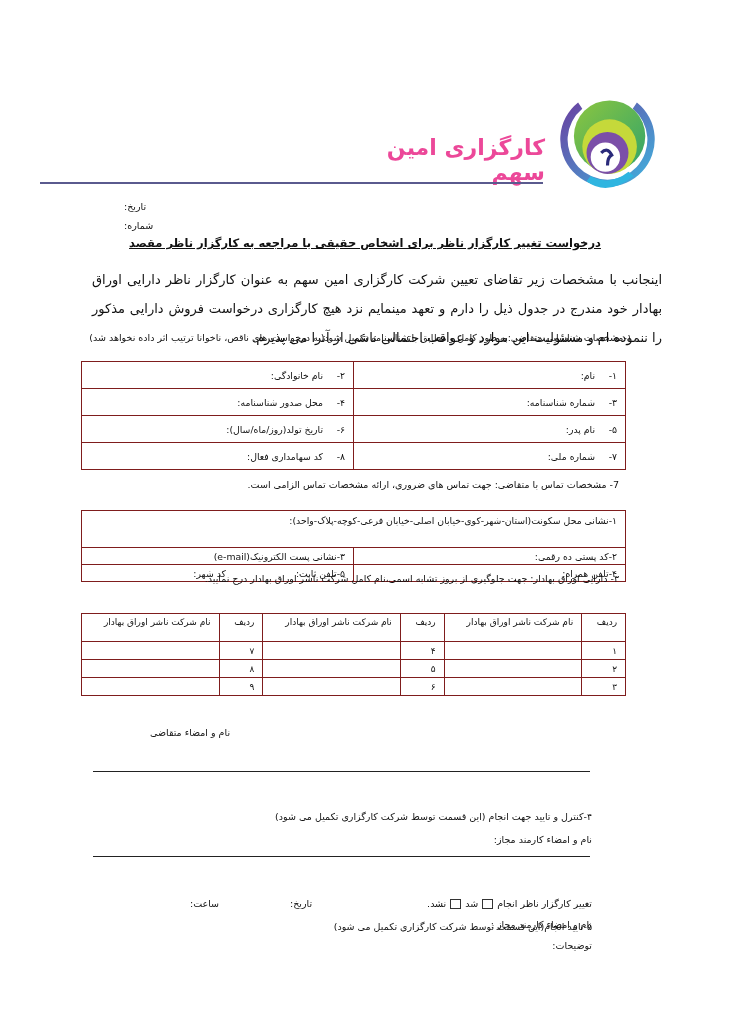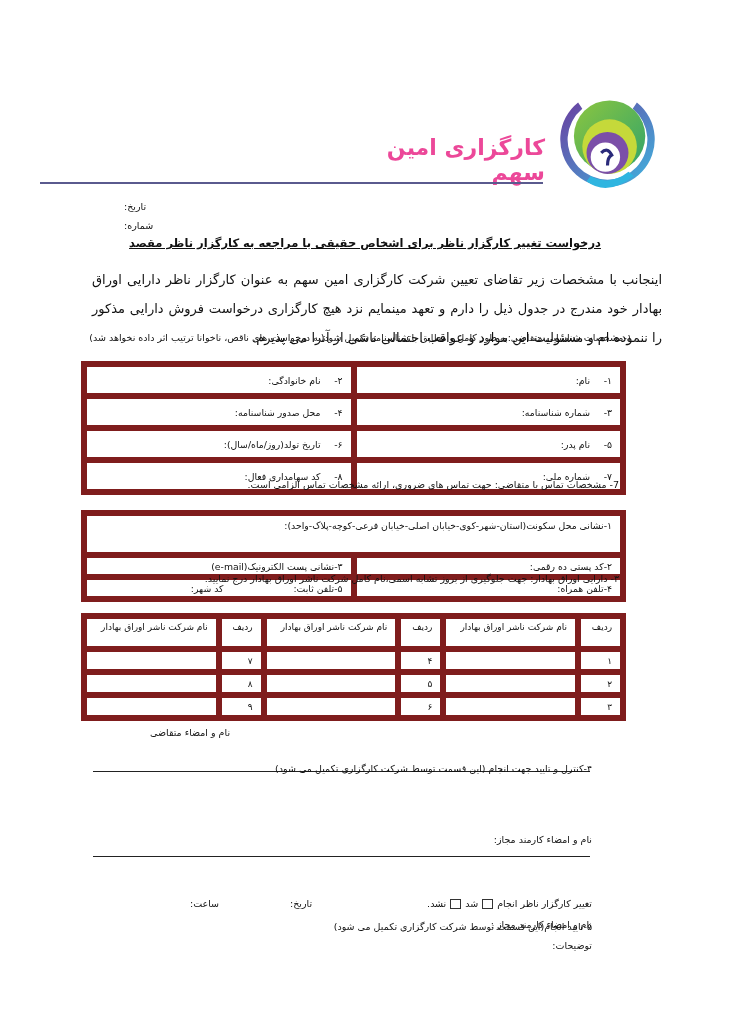--- a/index.html
+++ b/index.html
@@ -11,38 +11,38 @@
   #logo{left:555px;top:92px;width:105px;height:105px;}
   #brand{left:345px;top:135px;width:200px;text-align:right;font-size:22px;font-weight:bold;color:#ec4899;letter-spacing:0px;}
   #header-rule{left:40px;top:182px;width:503px;height:2px;background:#5a5a8e;}
   #date-label{left:124px;top:200px;}
   #number-label{left:124px;top:219px;}
   #doc-title{left:90px;top:236px;width:550px;text-align:center;font-size:11.5px;font-weight:bold;text-decoration:underline;}
   #intro{left:92px;top:265px;width:570px;font-size:13px;line-height:29px;text-align:justify;text-align-last:right;}
   #sec1-heading{right:97px;top:331px;}
   
   table{border-collapse:collapse;position:absolute;direction:rtl;}
-  td{border:6px solid #7f1d1d;font-size:9.3px;padding:0 8px;vertical-align:middle;white-space:nowrap;}
+  td{border:1px solid #7f1d1d;font-size:9.3px;padding:0 8px;vertical-align:middle;white-space:nowrap;}
   #t1{left:81px;top:361px;width:545px;}
   #t1 td{height:26px;}
   #t1 .num{display:inline-block;width:22px;}
   #sec2-heading{right:110px;top:478px;}
   #t2{left:81px;top:510px;width:545px;border-radius:21px;}
   #t2 .addr{height:32px;vertical-align:top;padding-top:4px;}
   #t2 .sm{height:16px;}
   #sec3-heading{right:110px;top:572px;}
   #t3{left:81px;top:613px;width:545px;}
   #t3 td{height:17px;font-size:9px;}
   #t3 tr.hdr td{height:24px;vertical-align:top;padding-top:3px;}
   #t3 .rn{width:28px;}
   #t3 .nm{width:123px;}
   #sig-applicant{left:150px;top:726px;}
   .dash{height:1px;border-top:1px solid #222;}
   #rule1{left:93px;top:771px;width:497px;}
-  #sec4-heading{right:137px;top:762px;}
+  #sec4-heading{right:137px;top:810px;}
   #sec4-sig{right:137px;top:833px;}
   #rule2{left:93px;top:856px;width:497px;}
   #sec5-heading{right:137px;top:920px;}
   #sec5-line{right:137px;top:897px;display:flex;align-items:center;gap:4px;}
   .cb{display:inline-block;width:9px;height:8px;border:1px solid #333;vertical-align:middle;}
   #sec5-date{left:290px;top:897px;}
   #sec5-time{left:190px;top:897px;}
   #sec5-sig{right:137px;top:918px;}
   #sec5-notes{right:137px;top:939px;margin-left:29px;}
 </style>

